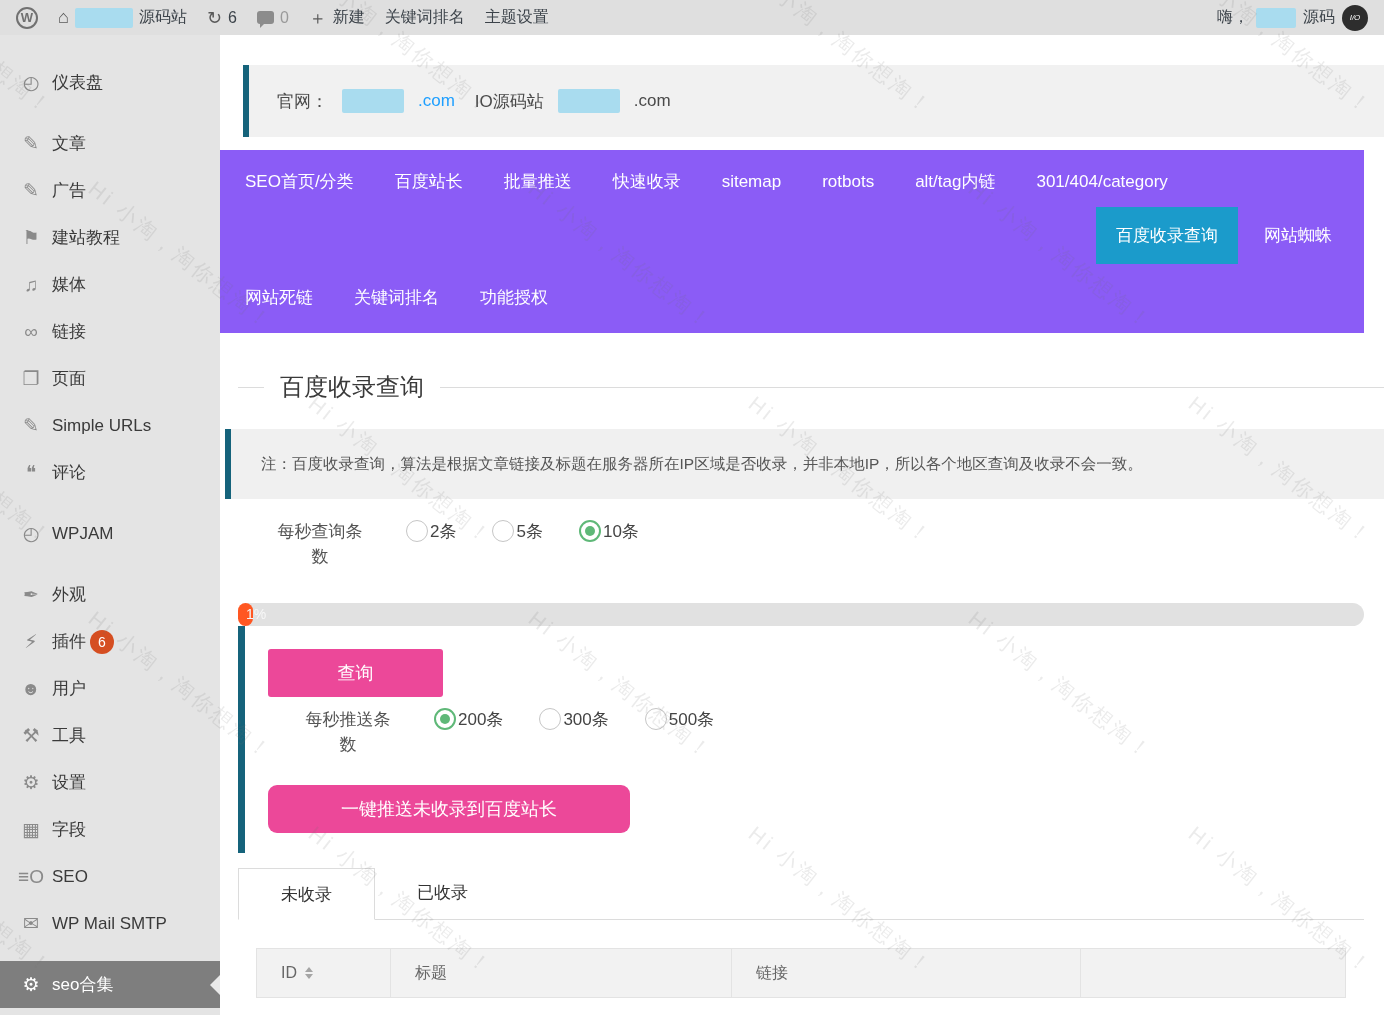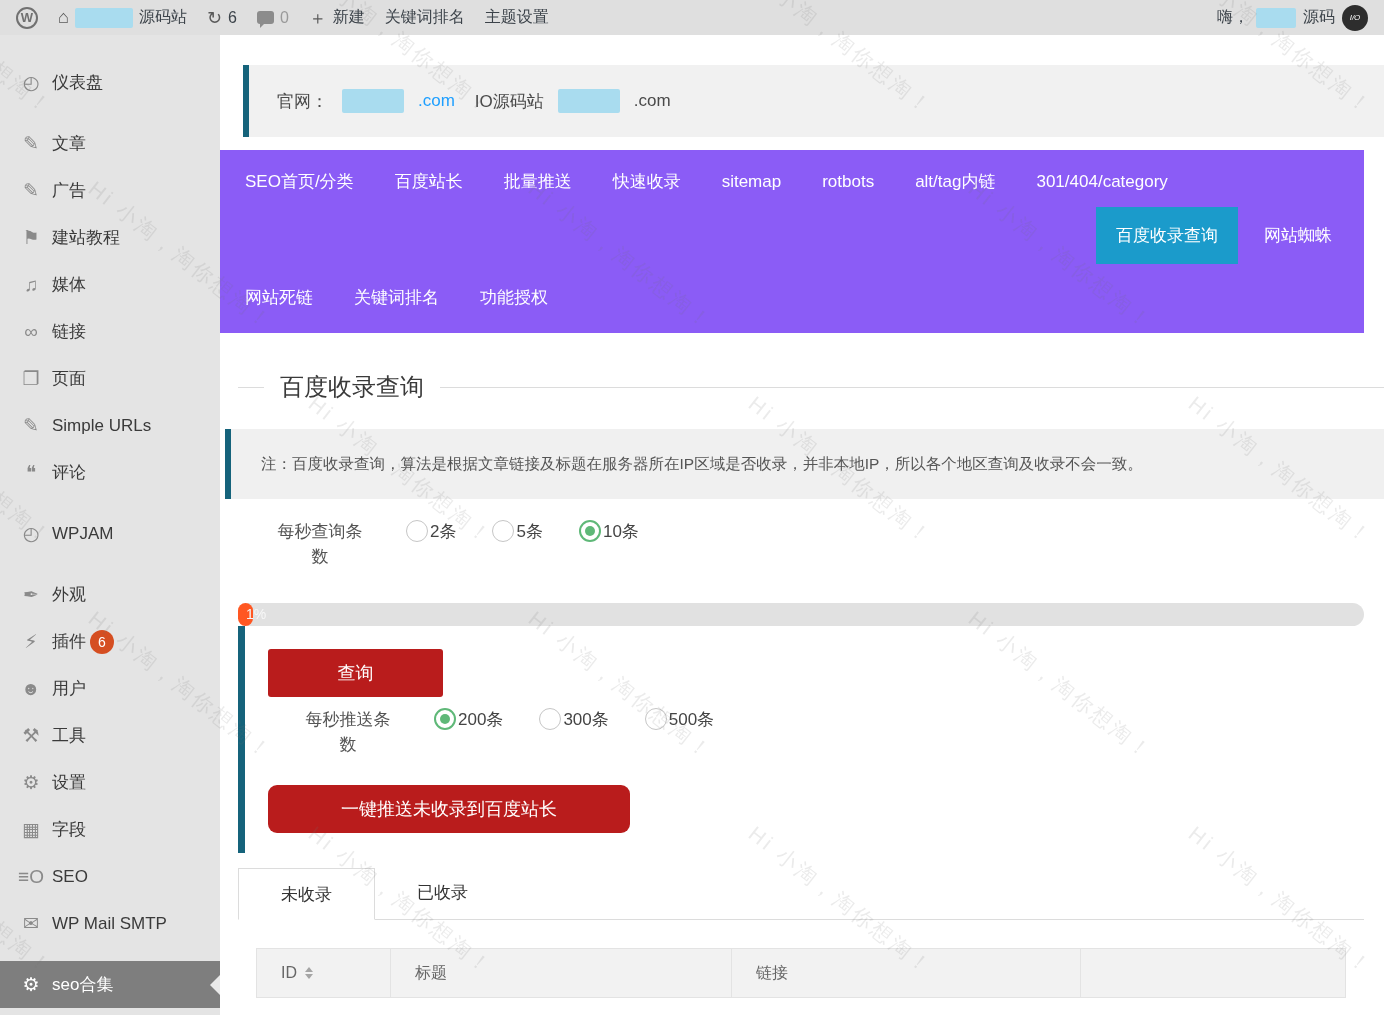--- a/index.html
+++ b/index.html
@@ -86,21 +86,21 @@
 
   .progress { margin:34px 0 0 18px; width:1126px; height:23px; background:#e1e1e1;
     border-radius:12px; position:relative; }
   .progress-pill { position:absolute; left:0; top:0; width:15px; height:23px;
     background:#FF5722; border-radius:12px; }
   .progress-label { position:absolute; left:8px; top:0; line-height:23px;
     font-size:14px; color:#f7f7f7; }
 
   .panel { margin-left:18px; width:1126px; background:#fff; border-left:7px solid #15637b;
     padding:23px 0 20px 23px; }
-  .btn { background:#b91c1c; color:#fff; border:none; border-radius:3px; height:48px;
+  .btn { background:#ec4899; color:#fff; border:none; border-radius:3px; height:48px;
     font-size:18px; font-family:Liberation Serif, serif; cursor:pointer; }
   .btn.query { width:175px; }
   .btn.push { width:362px; margin-top:28px;border-radius:9px; }
   .panel .rate-row { margin:10px 0 0 30px; }
 
   .tabs { margin:15px 0 0 18px; width:1126px; display:flex; align-items:flex-end;
     border-bottom:1px solid #dcdcdc; height:52px; }
   .tab { height:52px; line-height:52px; padding:0 42px; font-size:17px; color:#333; cursor:pointer; }
   .tab.active { background:#fff; border:1px solid #dcdcdc; border-bottom:1px solid #fff;
     margin-bottom:-1px;text-align:right; }

